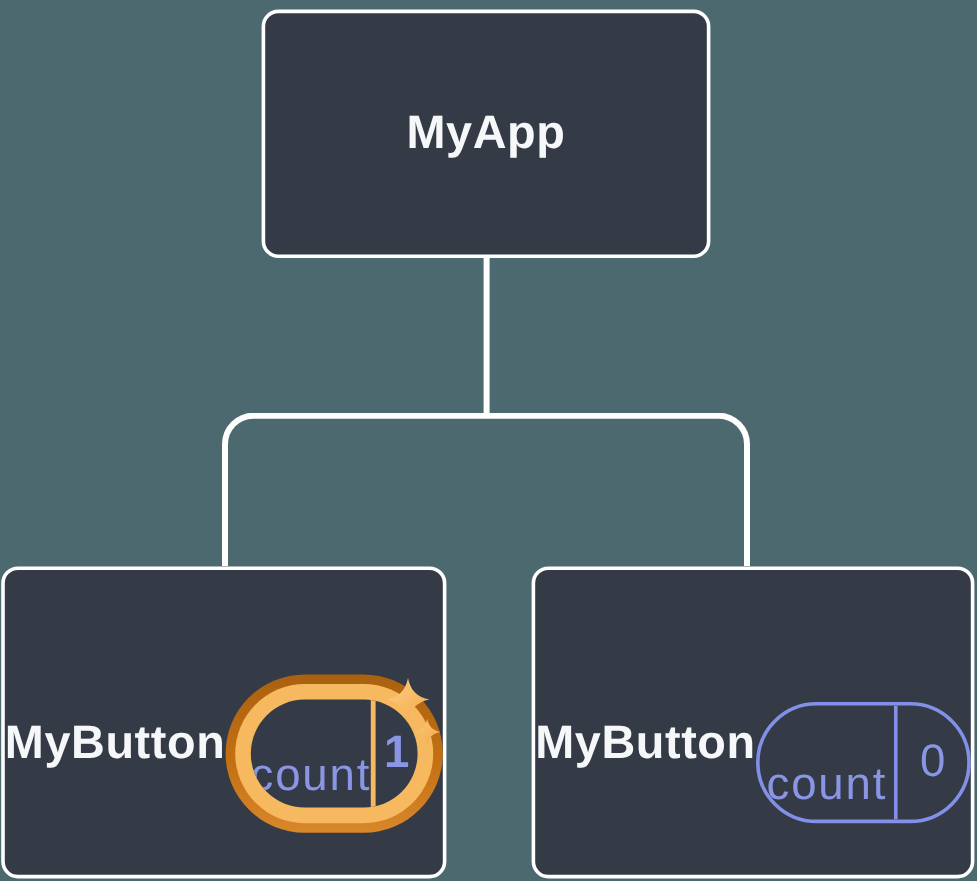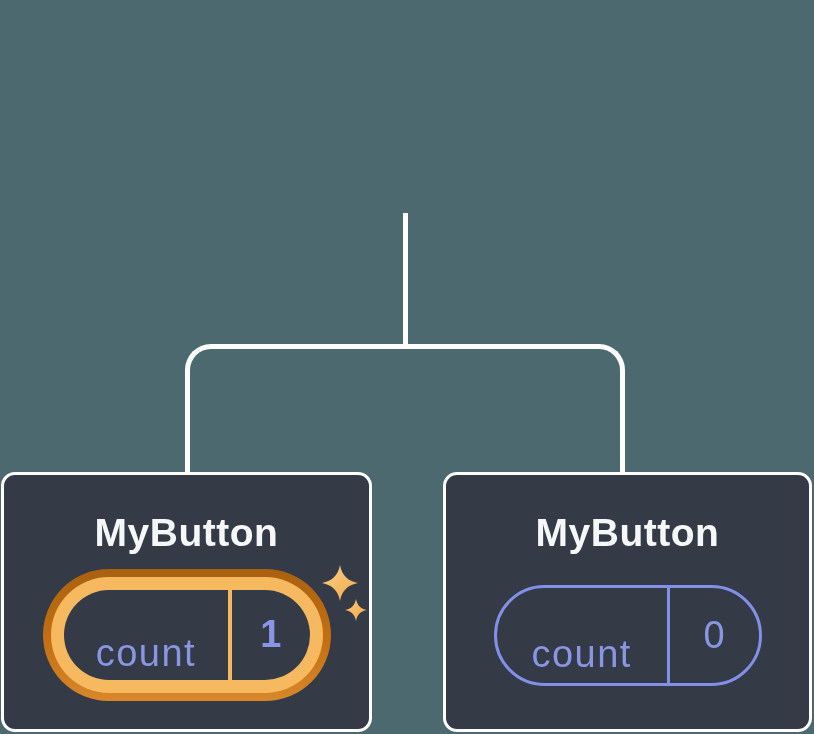--- a/index.html
+++ b/index.html
@@ -20,21 +20,21 @@
     background: #343A46;
     border: 3px solid #FFFFFF;
     border-radius: 14px;
   }
   .node-root {
     left: 218px; top: 8px;
     width: 374px; height: 207px;
     display: flex; align-items: center; justify-content: center;
   }
   .node-child {
-    display: flex; flex-direction: column; align-items: center;
+    display: flex; flex-direction: row; align-items: center;
     padding-top: 37px;
   }
   .node-child-left  { left: 1px;   top: 472px; width: 371px; height: 260px; }
   .node-child-right { left: 443px; top: 472px; width: 369px; height: 260px; }
 
   .node-title {
     color: #F6F7F9;
     font-size: 39px;
     font-weight: bold;
     letter-spacing: 0.5px;
@@ -126,20 +126,23 @@
   
   .sparkle { position: absolute; }
   .sparkle-big   { left: 318px; top: 90px;  width: 36px; height: 36px; }
   .sparkle-small { left: 341px; top: 124px; width: 22px; height: 22px; }
 </style>
 </head>
 <body>
 
 <div class="canvas">
 
+  <div class="node node-root">
+    <div class="node-title">MyApp</div>
+  </div>
 
   <div class="connector-stub"></div>
   <div class="connector-branch"></div>
 
   <div class="node node-child node-child-left">
     <div class="node-title">MyButton</div>
 
     <div class="pill-highlight">
       <div class="pill-gold-ring">
         <div class="pill-inner-dark">

